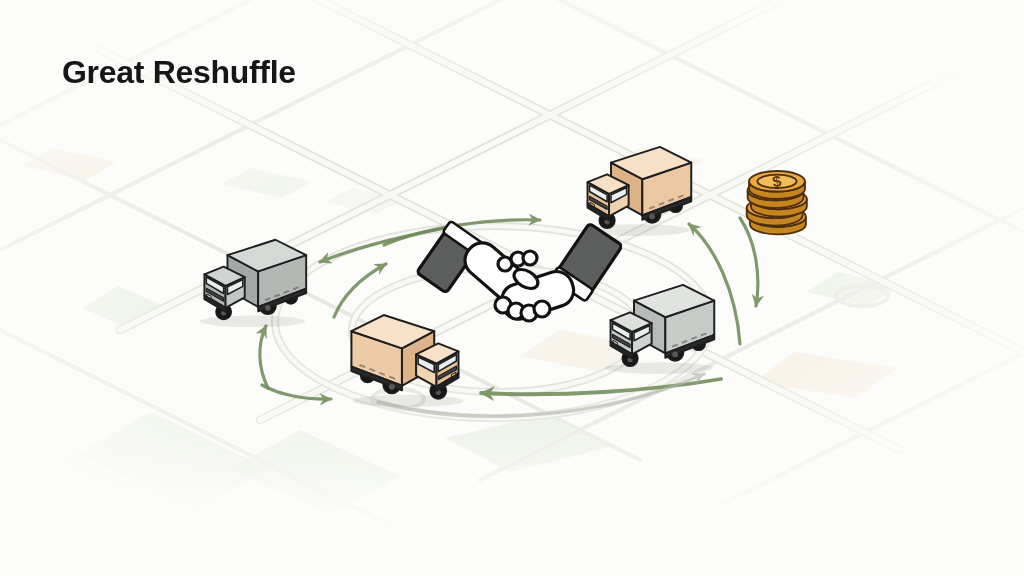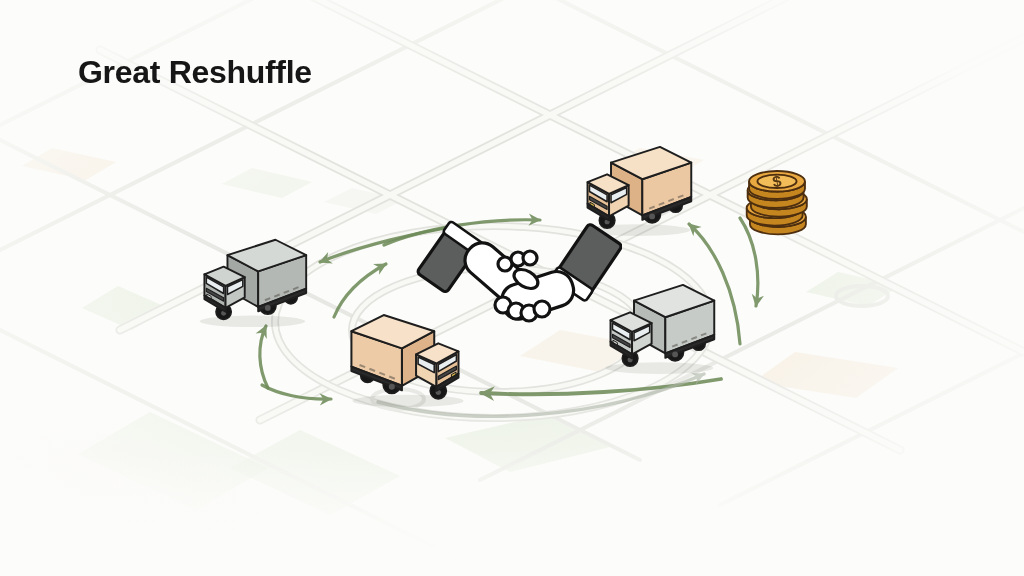--- a/index.html
+++ b/index.html
@@ -58,21 +58,20 @@
   .coin-face{fill:var(--face);}
   .coin-side{fill:var(--edge);}
   .coin-inner{fill:var(--top);stroke-width:1.4;}
   .coin-ridge{stroke-dasharray:2.2 3.6;stroke-width:2.4;fill:none;opacity:.55;}
   .coin-symbol{fill:var(--text);font-family:"Liberation Sans",sans-serif;font-size:17px;font-weight:bold;stroke:none;text-anchor:middle;}
   
   .title{
     position:absolute;left:62px;top:54px;
     font-size:32px;font-weight:bold;letter-spacing:-.3px;
     color:var(--title-color,#161616);
-    margin-left:16px;
   }
 </style>
 </head>
 <body>
 
 <div id="stage" style="--background: #fcfcfa; --road: #e2e2de; --road-fill: #f8f8f5; --road-thin: #e7e7e3; --arrow: #6f8c5a; --arrow-faded: #adb5a7; --patch-green: #dfe9d6; --patch-tan: #f2e4cd; --patch-gray: #e9e9e6; --title-color: #161616;">
 
   <svg class="layer" viewBox="0 0 1024 576">
     <g>
       <polygon class="patch-tan" points="52,148 116,162 86,180 22,166"></polygon>

